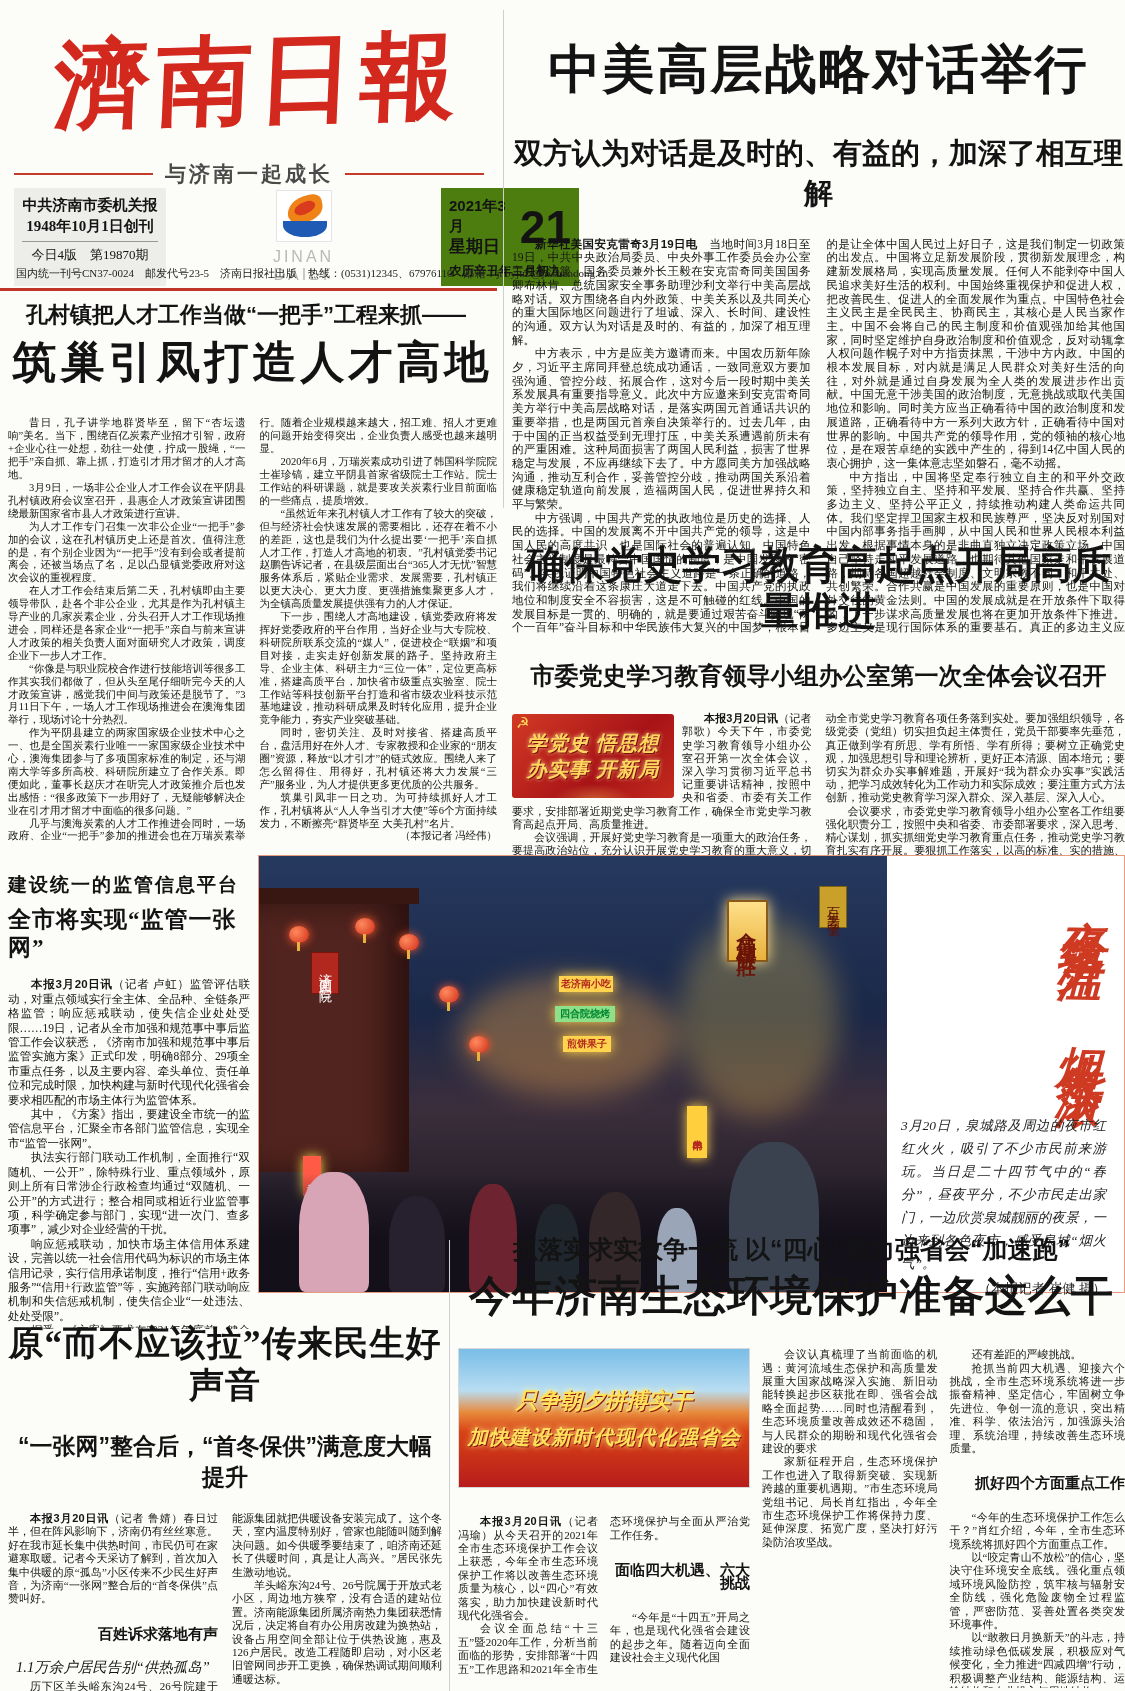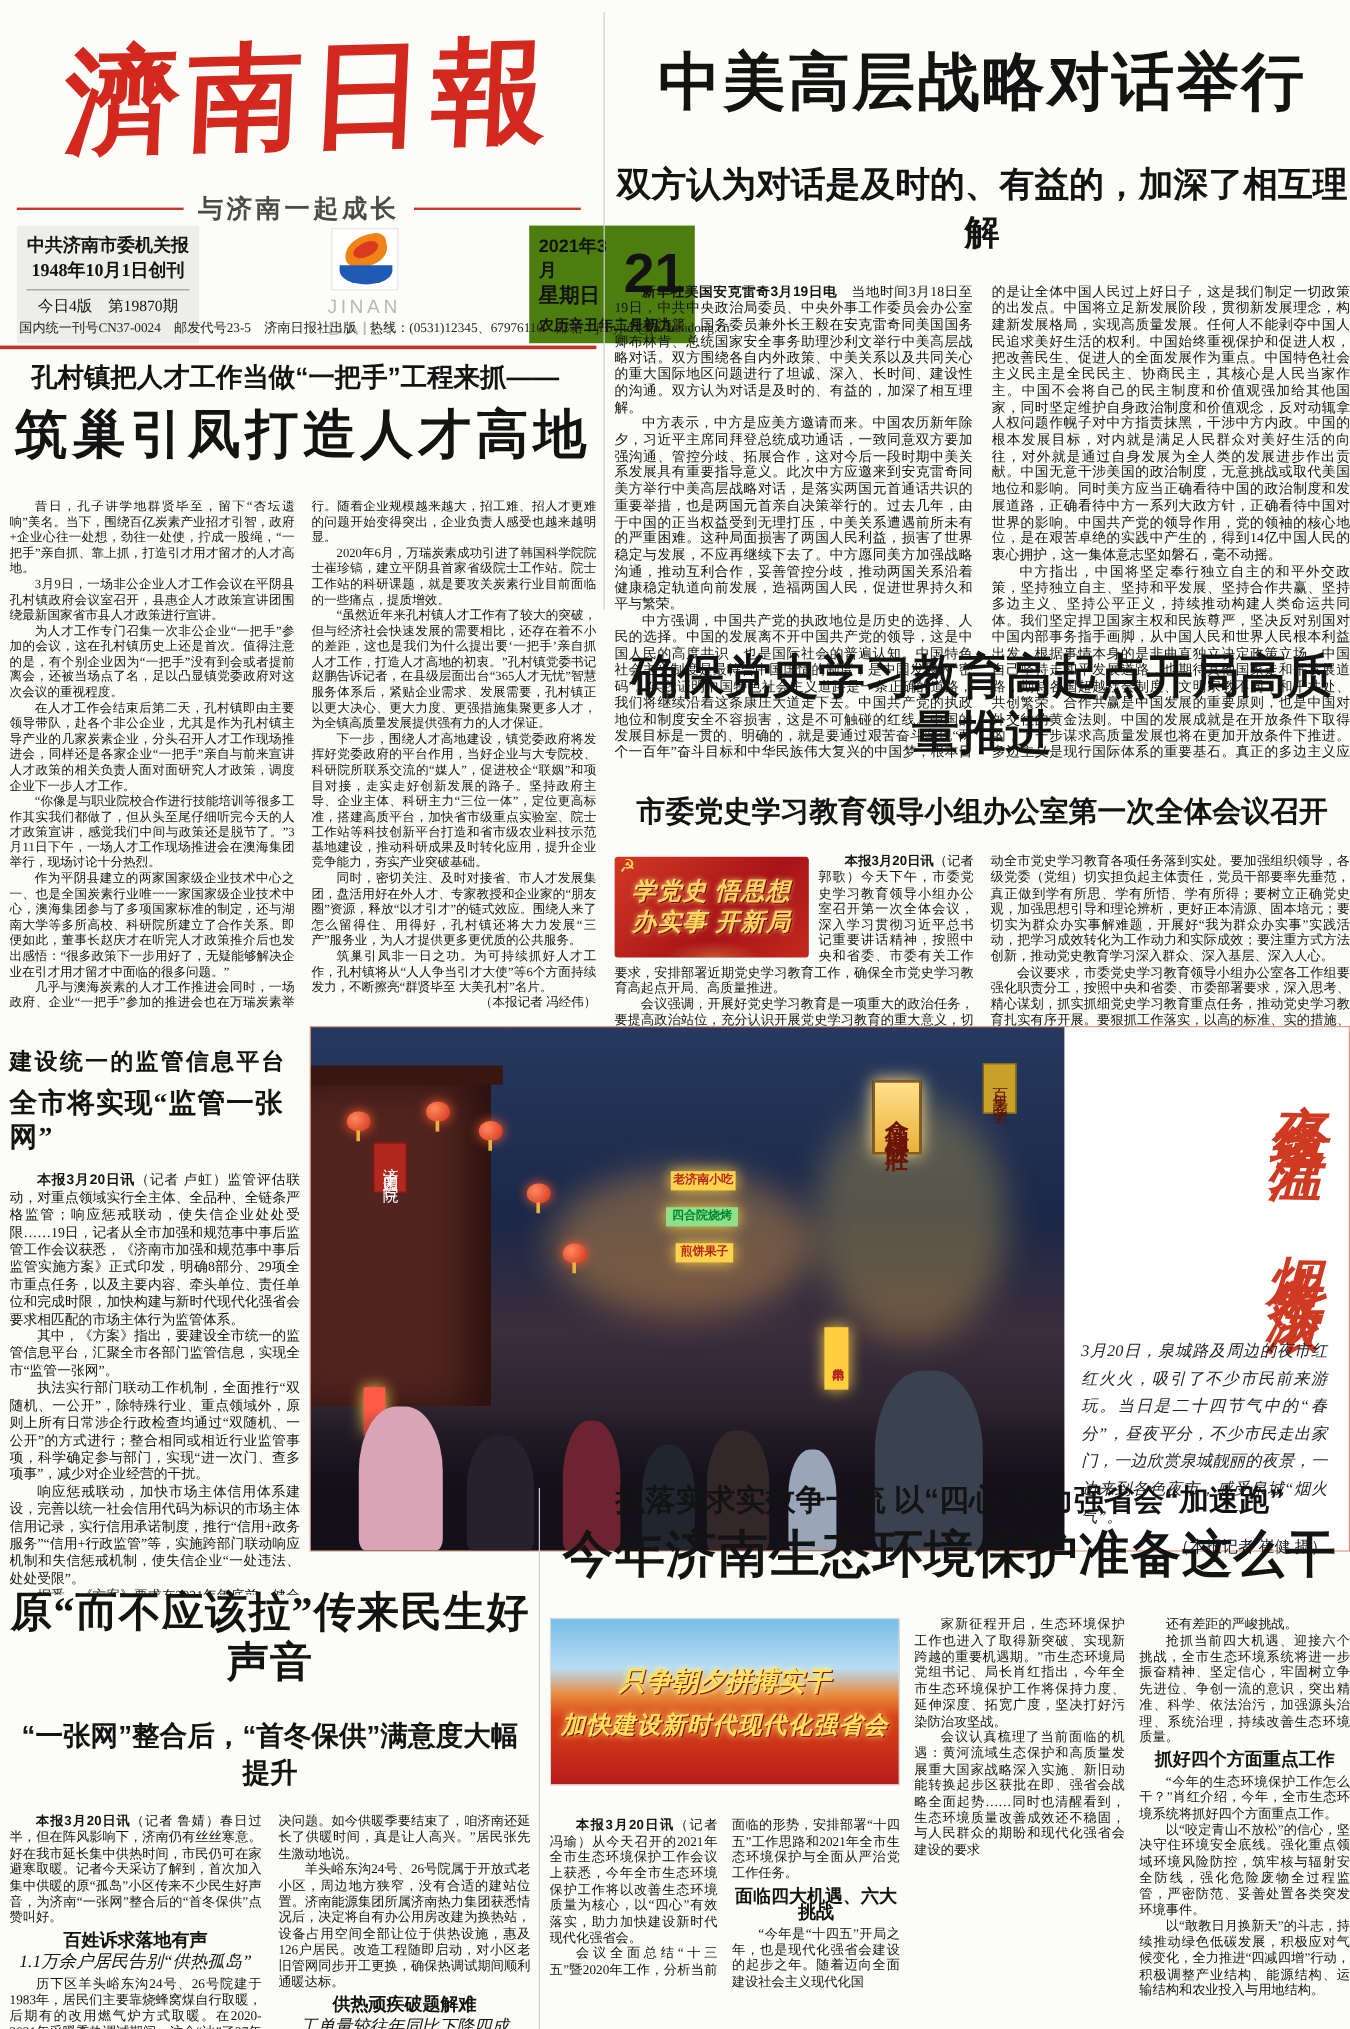--- a/index.html
+++ b/index.html
@@ -32,22 +32,22 @@
   .date-l .d1{font-size:15px;font-weight:bold;line-height:20px;}
   .date-l .d2{font-size:17px;font-weight:bold;line-height:22px;}
   .date-day{font-size:46px;font-weight:bold;line-height:44px;}
   .date-lunar{margin-top:5px;font-size:12.5px;font-weight:bold;}
   .pub-line{position:absolute;left:16px;top:266px;width:520px;font-size:11px;color:#222;white-space:nowrap;}
   .mh-redrule{position:absolute;left:0;top:288px;width:497px;height:3px;background:#c03527;}
   .vr{position:absolute;width:1px;background:#cfcfcf;}
   
   .art-body{text-align:justify;overflow:hidden;}
   .art-body p{margin:0;text-indent:2em;}
-  .k-s1{font-family:"Liberation Sans",sans-serif;font-weight:bold;text-align:center;text-indent:0!important;
-        font-size:15px;margin:5px 0!important;}
+  .k-s1{font-family:"Liberation Sans",sans-serif;font-weight:bold;text-align:right;text-indent:0!important;
+        font-size:15px;margin:21px 0!important;}
   .k-s2{font-style:italic;text-align:center;text-indent:0!important;font-size:14.5px;margin:2px 0 5px!important;}
   .k-attr{text-align:right;text-indent:0!important;}
   .k-lead b{font-family:"Liberation Sans",sans-serif;}
   
   .a1{position:absolute;left:512px;top:6px;width:613px;height:506px;}
   .a1 .hl{font-size:52px;font-weight:900;text-align:center;letter-spacing:2px;line-height:58px;
           font-family:"Liberation Serif",serif;}
   .a1 .sh{font-size:29px;font-weight:bold;text-align:center;margin-top:8px;font-family:"Liberation Sans",sans-serif;}
   .a1 .art-body{margin-top:10px;height:398px;column-count:2;column-gap:16px;font-size:11.5px;line-height:13.7px;}
   
@@ -186,21 +186,21 @@
         <p class="k-p">昔日，孔子讲学地群贤毕至，留下“杏坛遗响”美名。当下，围绕百亿炭素产业招才引智，政府+企业心往一处想，劲往一处使，拧成一股绳，“一把手”亲自抓、靠上抓，打造引才用才留才的人才高地。</p>
         <p class="k-p">3月9日，一场非公企业人才工作会议在平阴县孔村镇政府会议室召开，县惠企人才政策宣讲团围绕最新国家省市县人才政策进行宣讲。</p>
         <p class="k-p">为人才工作专门召集一次非公企业“一把手”参加的会议，这在孔村镇历史上还是首次。值得注意的是，有个别企业因为“一把手”没有到会或者提前离会，还被当场点了名，足以凸显镇党委政府对这次会议的重视程度。</p>
         <p class="k-p">在人才工作会结束后第二天，孔村镇即由主要领导带队，赴各个非公企业，尤其是作为孔村镇主导产业的几家炭素企业，分头召开人才工作现场推进会，同样还是各家企业“一把手”亲自与前来宣讲人才政策的相关负责人面对面研究人才政策，调度企业下一步人才工作。</p>
         <p class="k-p">“你像是与职业院校合作进行技能培训等很多工作其实我们都做了，但从头至尾仔细听完今天的人才政策宣讲，感觉我们中间与政策还是脱节了。”3月11日下午，一场人才工作现场推进会在澳海集团举行，现场讨论十分热烈。</p>
         <p class="k-p">作为平阴县建立的两家国家级企业技术中心之一、也是全国炭素行业唯一一家国家级企业技术中心，澳海集团参与了多项国家标准的制定，还与湖南大学等多所高校、科研院所建立了合作关系。即便如此，董事长赵庆才在听完人才政策推介后也发出感悟：“很多政策下一步用好了，无疑能够解决企业在引才用才留才中面临的很多问题。”</p>
         <p class="k-p">几乎与澳海炭素的人才工作推进会同时，一场政府、企业“一把手”参加的推进会也在万瑞炭素举行。随着企业规模越来越大，招工难、招人才更难的问题开始变得突出，企业负责人感受也越来越明显。</p>
         <p class="k-p">2020年6月，万瑞炭素成功引进了韩国科学院院士崔珍镐，建立平阴县首家省级院士工作站。院士工作站的科研课题，就是要攻关炭素行业目前面临的一些痛点，提质增效。</p>
         <p class="k-p">“虽然近年来孔村镇人才工作有了较大的突破，但与经济社会快速发展的需要相比，还存在着不小的差距，这也是我们为什么提出要‘一把手’亲自抓人才工作，打造人才高地的初衷。”孔村镇党委书记赵鹏告诉记者，在县级层面出台“365人才无忧”智慧服务体系后，紧贴企业需求、发展需要，孔村镇正以更大决心、更大力度、更强措施集聚更多人才，为全镇高质量发展提供强有力的人才保证。</p>
         <p class="k-p">下一步，围绕人才高地建设，镇党委政府将发挥好党委政府的平台作用，当好企业与大专院校、科研院所联系交流的“媒人”，促进校企“联姻”和项目对接，走实走好创新发展的路子。坚持政府主导、企业主体、科研主力“三位一体”，定位更高标准，搭建高质平台，加快省市级重点实验室、院士工作站等科技创新平台打造和省市级农业科技示范基地建设，推动科研成果及时转化应用，提升企业竞争能力，夯实产业突破基础。</p>
-        <p class="k-p">同时，密切关注、及时对接省、市人才发展集团，盘活用好在外人才、专家教授和企业家的“朋友圈”资源，释放“以才引才”的链式效应。围绕人来了怎么留得住、用得好，孔村镇还将大力发展“三产”服务业，为人才提供更多更优质的公共服务。</p>
+        <p class="k-p">同时，密切关注、及时对接省、搭建高质平台，盘活用好在外人才、专家教授和企业家的“朋友圈”资源，释放“以才引才”的链式效应。围绕人来了怎么留得住、用得好，孔村镇还将大力发展“三产”服务业，为人才提供更多更优质的公共服务。</p>
         <p class="k-p">筑巢引凤非一日之功。为可持续抓好人才工作，孔村镇将从“人人争当引才大使”等6个方面持续发力，不断擦亮“群贤毕至 大美孔村”名片。</p>
         <p class="k-attr">（本报记者 冯经伟）</p>
       </div>
   </article>
 
   <article class="a3" data-name="article-party-history-study">
     <h1 class="hl" data-name="article-headline">确保党史学习教育高起点开局高质量推进</h1>
     <h2 class="sh" data-name="article-subhead">市委党史学习教育领导小组办公室第一次全体会议召开</h2>
     <div class="art-body" data-name="article-body">
       <div class="study-banner" data-name="party-study-banner-graphic">
@@ -295,22 +295,22 @@
           <div class="bl bl2" data-name="banner-slogan-line2">加快建设新时代现代化强省会</div>
         </div>
         <div class="env-cols" data-name="environment-lead-columns">
             <p class="k-lead"><b>本报3月20日讯</b>（记者 冯瑜）从今天召开的2021年全市生态环境保护工作会议上获悉，今年全市生态环境保护工作将以改善生态环境质量为核心，以“四心”有效落实，助力加快建设新时代现代化强省会。</p>
             <p class="k-p">会议全面总结“十三五”暨2020年工作，分析当前面临的形势，安排部署“十四五”工作思路和2021年全市生态环境保护与全面从严治党工作任务。</p>
             <p class="k-s1">面临四大机遇、六大挑战</p>
             <p class="k-p">“今年是“十四五”开局之年，也是现代化强省会建设的起步之年。随着迈向全面建设社会主义现代化国</p>
           </div>
       </div>
       <div class="env-col" data-name="environment-column-3">
+          <p class="k-p">会议认真梳理了当前面临的机遇：黄河流域生态保护和高质量发展重大国家战略深入实施、新旧动能转换起步区获批在即、强省会战略全面起势……同时也清醒看到，生态环境质量改善成效还不稳固，与人民群众的期盼和现代化强省会建设的要求</p>
           <p class="k-p">家新征程开启，生态环境保护工作也进入了取得新突破、实现新跨越的重要机遇期。”市生态环境局党组书记、局长肖红指出，今年全市生态环境保护工作将保持力度、延伸深度、拓宽广度，坚决打好污染防治攻坚战。</p>
-          <p class="k-p">会议认真梳理了当前面临的机遇：黄河流域生态保护和高质量发展重大国家战略深入实施、新旧动能转换起步区获批在即、强省会战略全面起势……同时也清醒看到，生态环境质量改善成效还不稳固，与人民群众的期盼和现代化强省会建设的要求</p>
         </div>
       <div class="env-col" data-name="environment-column-4">
           <p class="k-p">还有差距的严峻挑战。</p>
           <p class="k-p">抢抓当前四大机遇、迎接六个挑战，全市生态环境系统将进一步振奋精神、坚定信心，牢固树立争先进位、争创一流的意识，突出精准、科学、依法治污，加强源头治理、系统治理，持续改善生态环境质量。</p>
           <p class="k-s1">抓好四个方面重点工作</p>
           <p class="k-p">“今年的生态环境保护工作怎么干？”肖红介绍，今年，全市生态环境系统将抓好四个方面重点工作。</p>
           <p class="k-p">以“咬定青山不放松”的信心，坚决守住环境安全底线。强化重点领域环境风险防控，筑牢核与辐射安全防线，强化危险废物全过程监管，严密防范、妥善处置各类突发环境事件。</p>
           <p class="k-p">以“敢教日月换新天”的斗志，持续推动绿色低碳发展，积极应对气候变化，全力推进“四减四增”行动，积极调整产业结构、能源结构、运输结构和农业投入与用地结构。</p>
         </div>
     </div>

